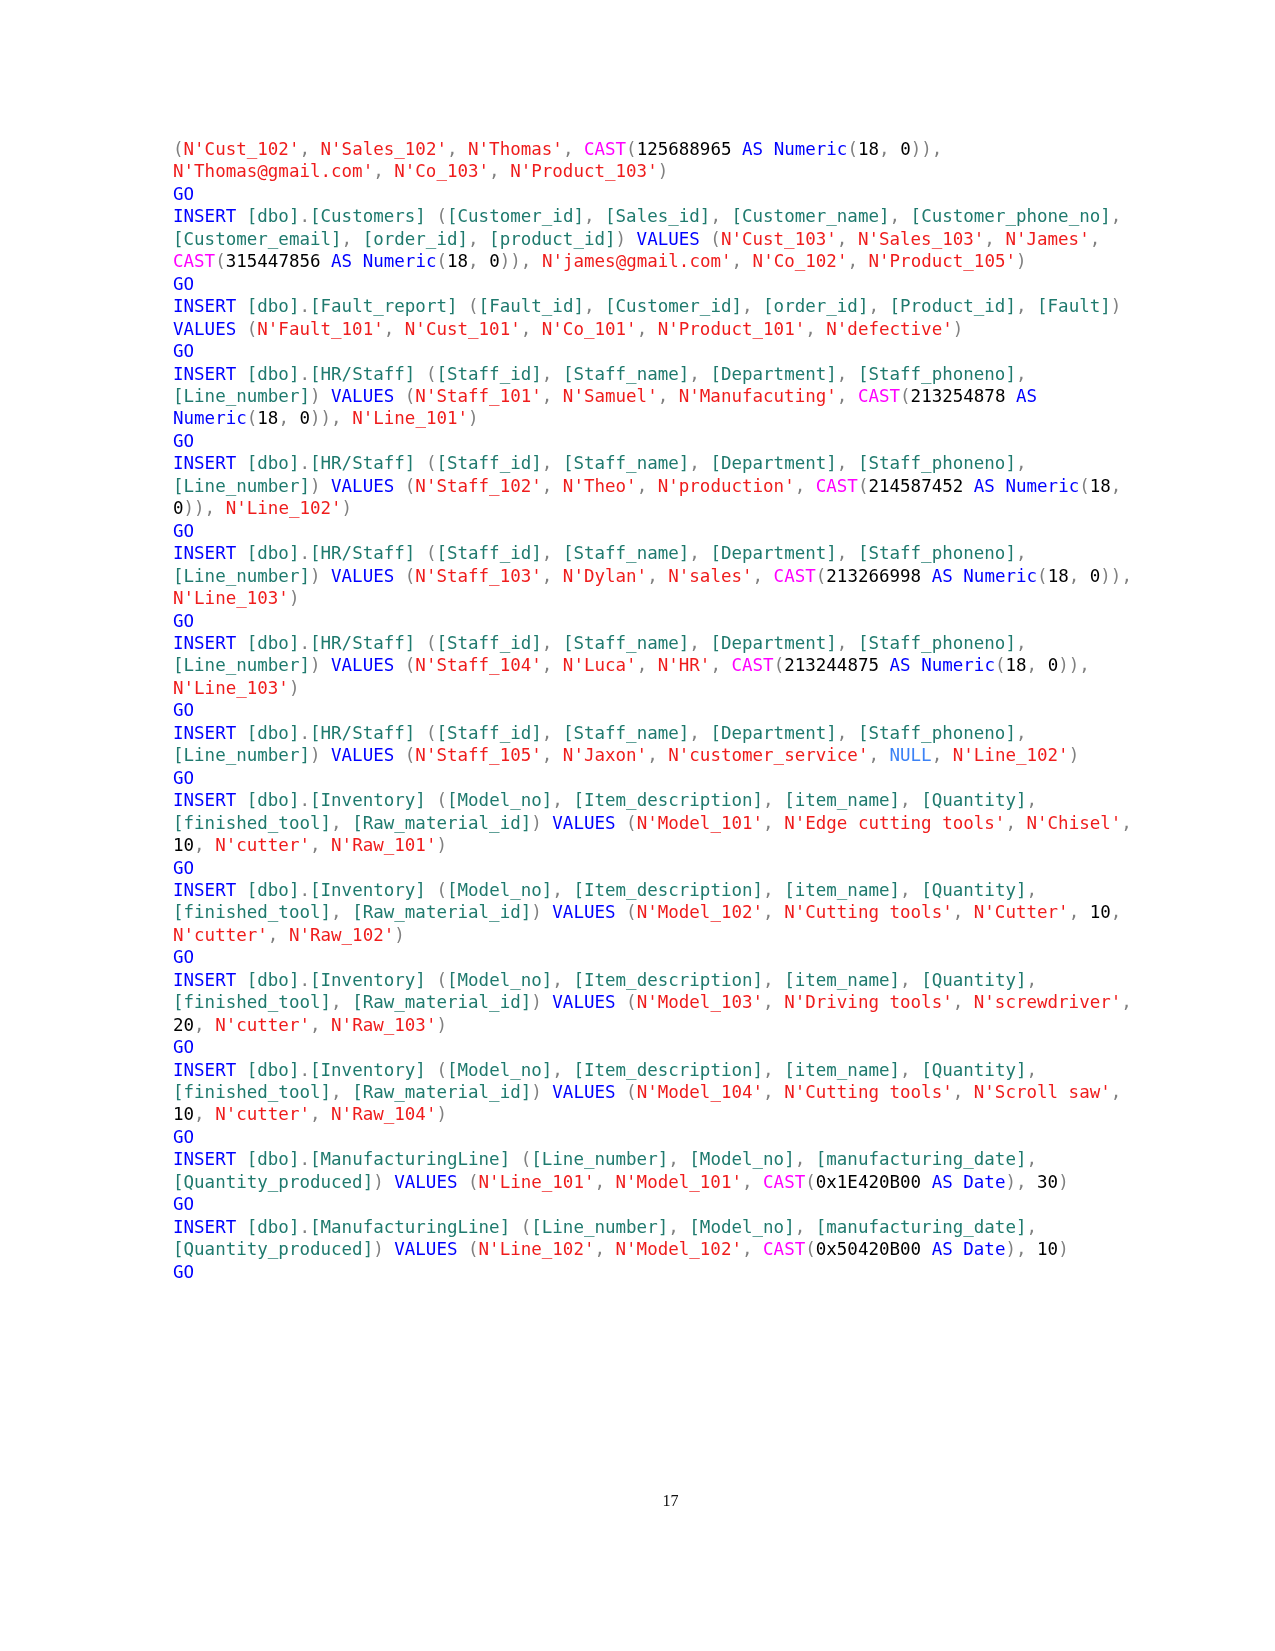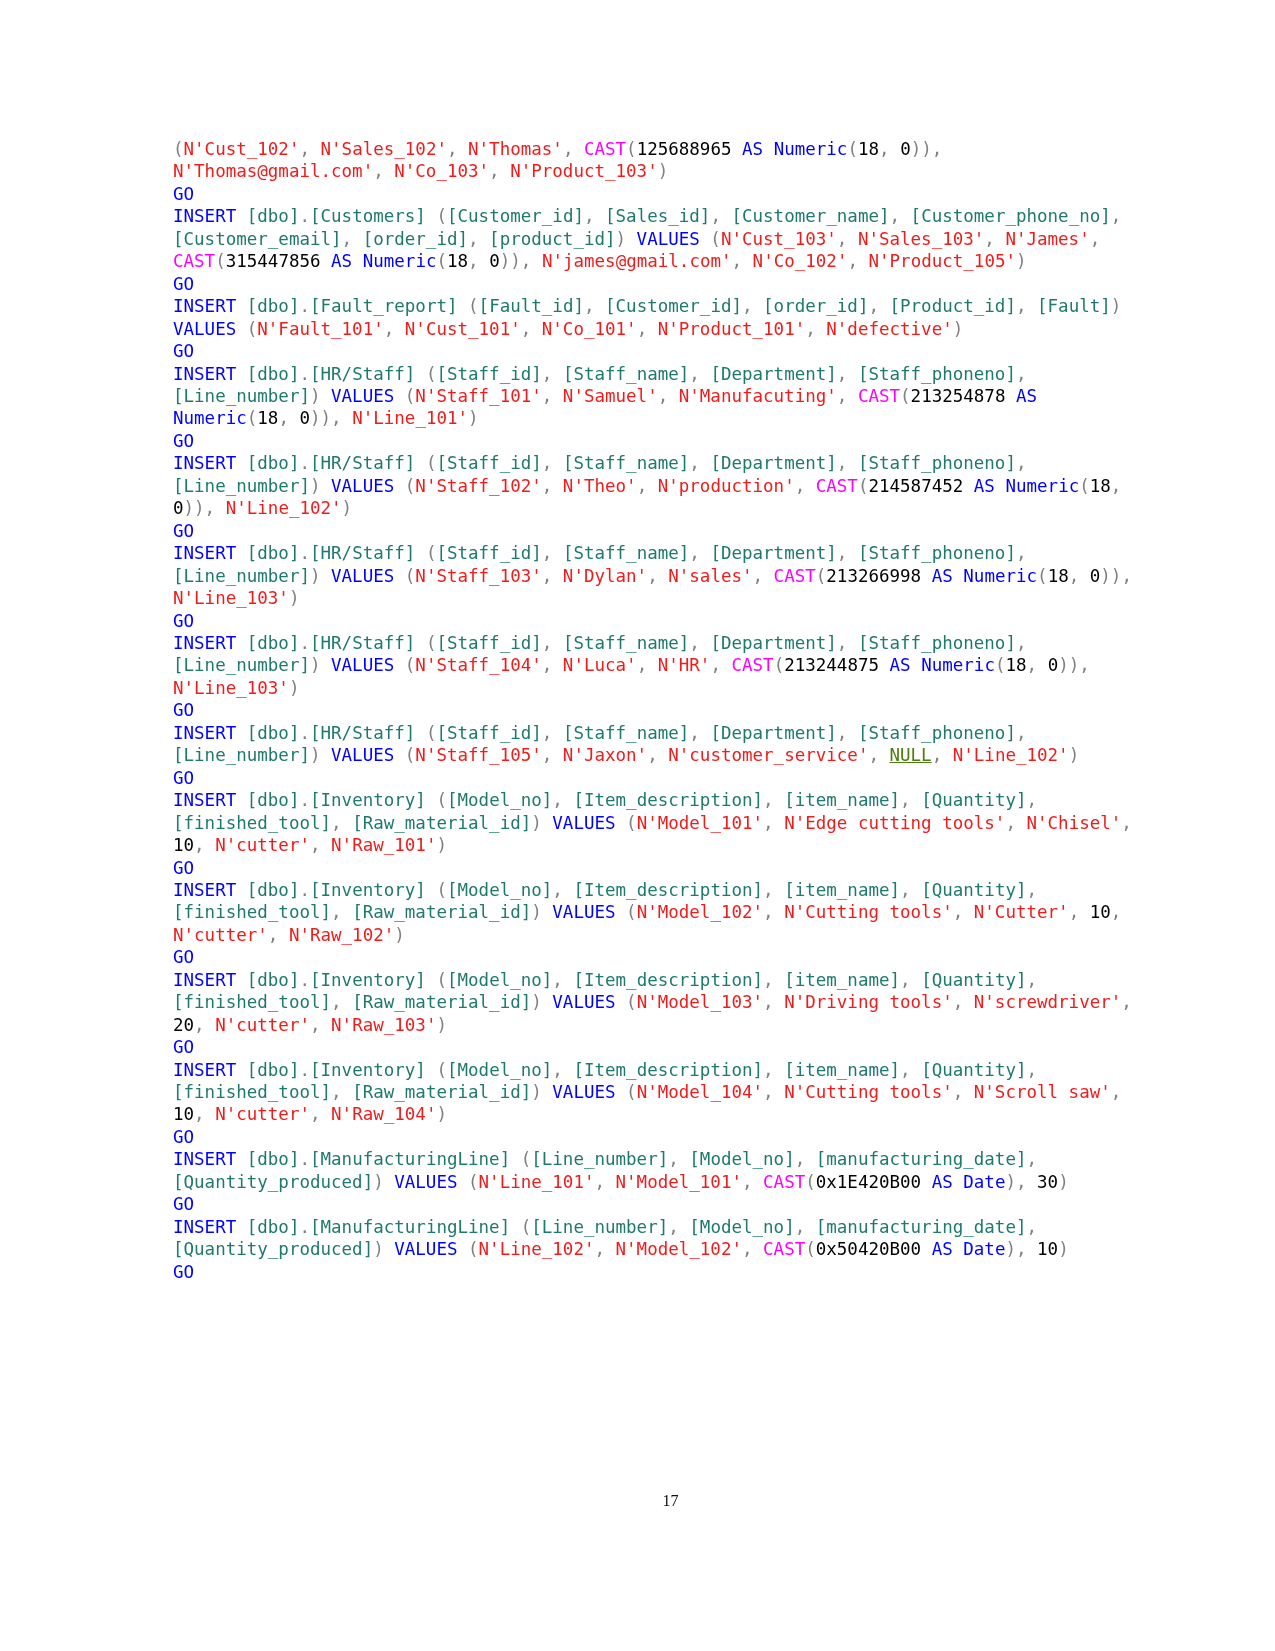--- a/index.html
+++ b/index.html
@@ -31,21 +31,21 @@
     white-space: pre-wrap;
     min-height: 22.45px;
   }
   
   .kw      { color: #0000ff; }            
   .ident   { color: #1f7a6e; }            
   .str     { color: #ef1c1c; }            
   .cast    { color: #ff00ff; }            
   .num     { color: #000000; }            
   .punc    { color: #808080; }            
-  .nul     { color: #4d7c0f; text-decoration: underline; }            
+  .nul     { color: #3b82f6; }            
 
   .page-number {
     position: absolute;
     left: 0;
     right: 0;
     top: 1492px;
     text-align: center;
     font-family: "Liberation Serif", "DejaVu Serif", serif;
     font-size: 16px;
     color: #111111;

